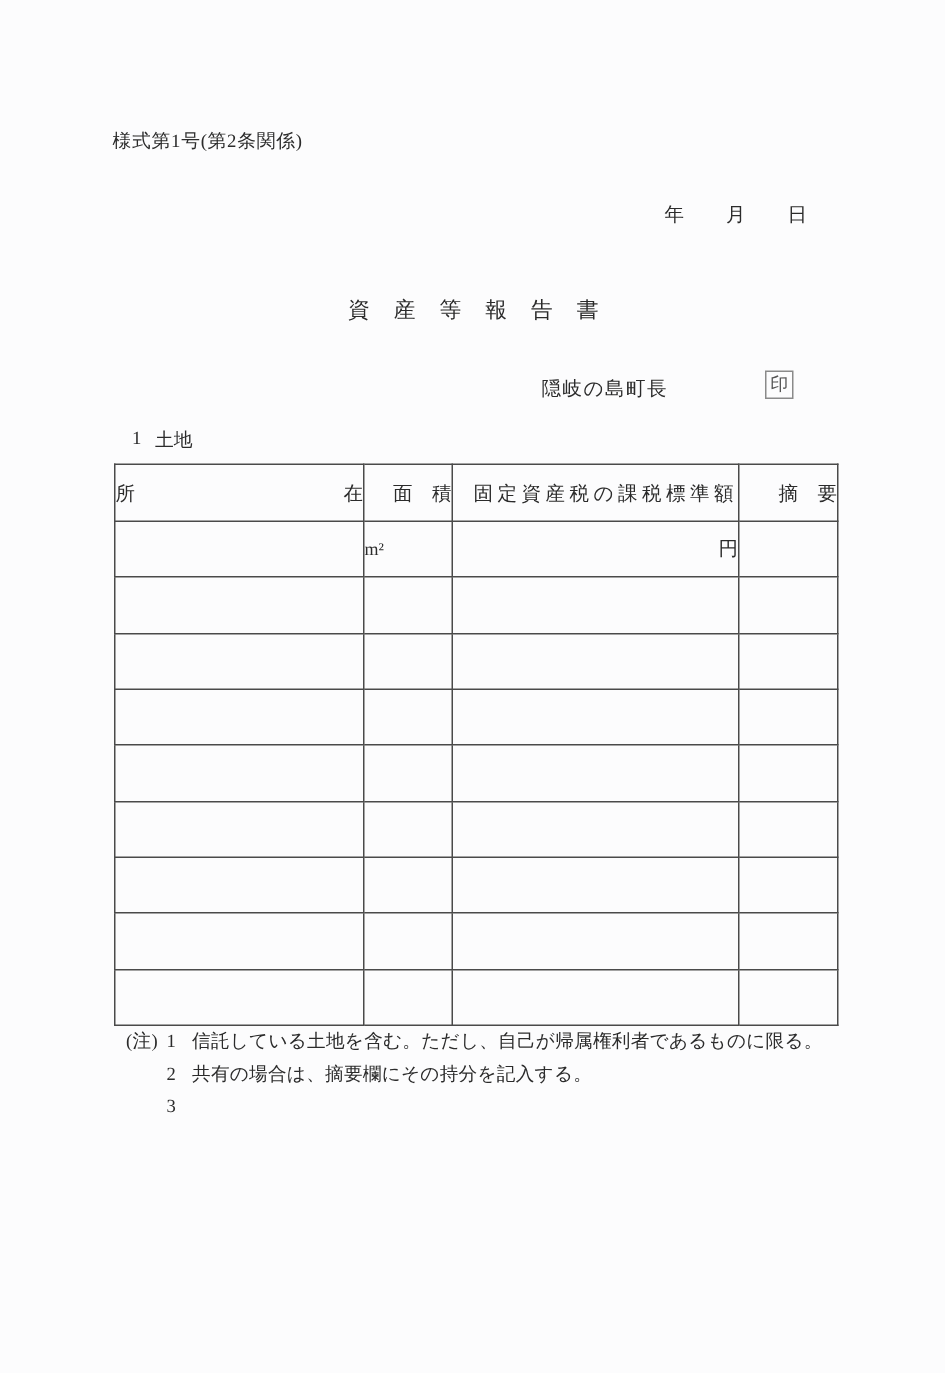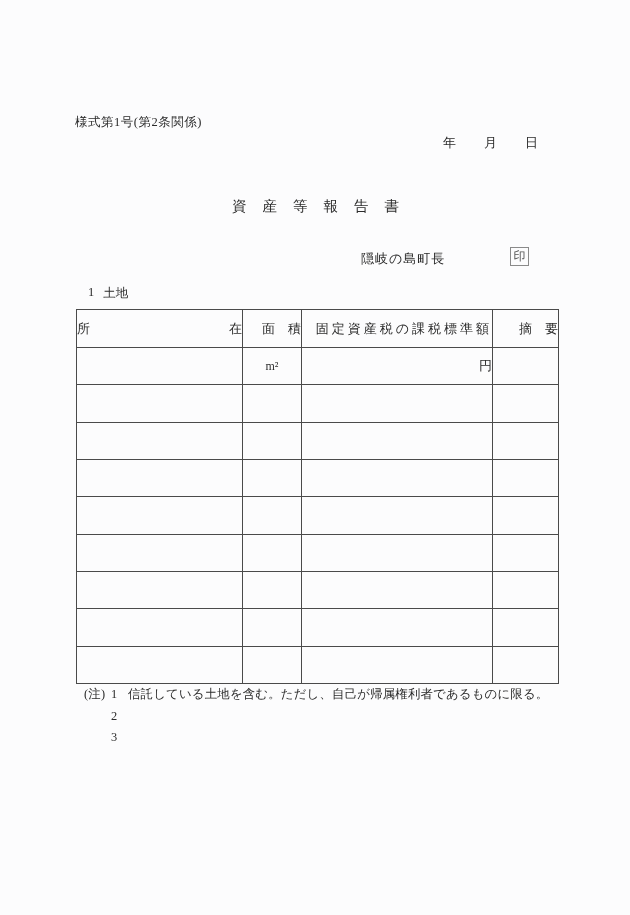--- a/index.html
+++ b/index.html
@@ -12,21 +12,21 @@
   *{margin:0;padding:0;box-sizing:border-box;}
   html,body{width:630px;height:915px;}
   body{
     position:relative;
     background:var(--bg);
     color:var(--text);
     font-family:"Liberation Serif","DejaVu Serif",serif;
     overflow:hidden;
   }
   .abs{position:absolute;}
-  .form-number{left:75px;top:86px;font-size:12.5px;letter-spacing:0.5px;margin-top:28px;}
+  .form-number{left:75px;top:86px;font-size:12.5px;letter-spacing:0.5px;}
   .date-line{left:443px;top:134px;font-size:13px;display:flex;gap:28px;}
   .doc-title{left:232px;top:197px;font-size:14.5px;letter-spacing:16px;white-space:nowrap;}
   .addressee{left:325px;top:250px;font-size:13px;letter-spacing:1px;padding-left:36px;}
   .seal-box{
     left:510px;top:247px;width:19px;height:19px;
     border:1px solid var(--seal-border);
     color:var(--seal-text);
     font-size:12px;line-height:17px;text-align:center;
   }
   .section-label{left:88px;top:285px;font-size:12.5px;display:flex;}
@@ -46,21 +46,21 @@
   table.land thead tr{height:38px;}
   table.land tbody tr{height:37px;}
   col.c-location{width:166px;}
   col.c-area{width:59px;}
   col.c-tax{width:191px;}
   col.c-remarks{width:66px;}
   th.location-h{padding:0 17px 0 23px;}
   th.location-h .spread{display:flex;justify-content:space-between;}
   th.area-h,th.remarks-h{text-align:right;}
   th.tax-h{text-align:right;letter-spacing:3px;white-space:nowrap;}
-  td.unit-area{text-align:center;padding-right:7px;font-size:12px;}
+  td.unit-area{text-align:left;padding-right:7px;font-size:12px;}
   td.unit-tax{text-align:right;padding-right:14px;font-size:13px;}
   .notes{
     left:84px;top:684px;
     font-size:12.4px;line-height:21.6px;
     letter-spacing:0.2px;
   }
   .note-row{display:flex;}
   .note-prefix{width:27px;flex:none;}
   .note-num{width:17px;flex:none;}
   .note-text{white-space:nowrap;}
@@ -167,18 +167,19 @@
 
 <div class="abs notes">
   <div class="note-row">
     <span class="note-prefix">(注)</span>
     <span class="note-num">1</span>
     <span class="note-text">信託している土地を含む。ただし、自己が帰属権利者であるものに限る。</span>
   </div>
   <div class="note-row">
     <span class="note-prefix"></span>
     <span class="note-num">2</span>
+    <span class="note-text">共有の場合は、摘要欄にその持分を記入する。</span>
   </div>
   <div class="note-row">
     <span class="note-prefix"></span>
     <span class="note-num">3</span>
   </div>
 </div>
 
 </body></html>

